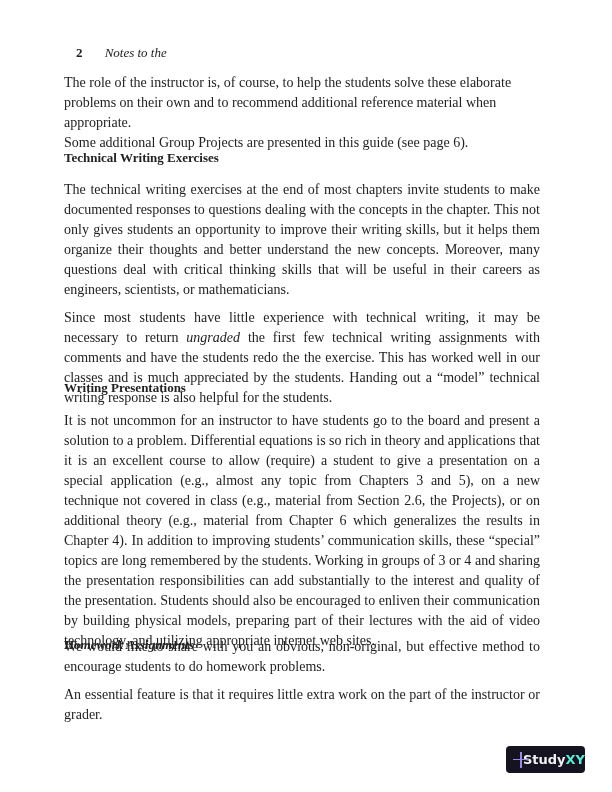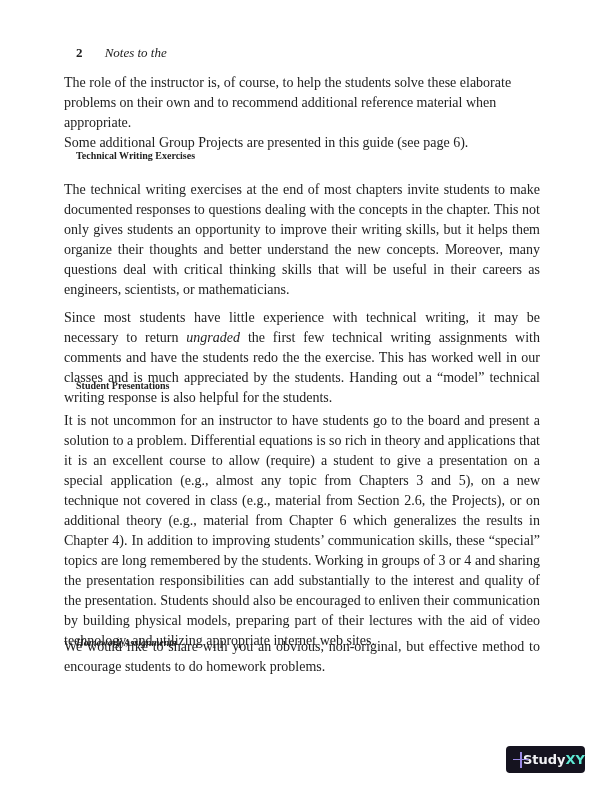--- a/index.html
+++ b/index.html
@@ -3,21 +3,21 @@
   <meta charset="utf-8">
   <style>
     html, body { margin: 0; padding: 0; background: #ffffff; }
     body { width: 612px; height: 792px; position: relative; overflow: hidden;
       font-family: "DejaVu Serif", "Liberation Serif", serif; color: #222; }
     .running-head { position: absolute; top: 45px; left: 76px; font-size: 13px; }
     .running-head .num { font-weight: bold; font-family: "Liberation Serif", serif; }
     .running-head .title { font-style: italic; margin-left: 18px; font-family: "Liberation Serif", serif; }
     p { margin: 0; font-family: "Liberation Serif", serif; font-size: 14px; line-height: 20px; text-align: justify; }
     .para { position: absolute; left: 64px; width: 476px; }
-    h2 { position: absolute; left: 76px; margin: 0; font-family: "Liberation Serif", serif; font-weight: bold; font-size: 10px; }
+    h2 { position: absolute; left: 64px; margin: 0; font-family: "Liberation Serif", serif; font-weight: bold; font-size: 13px; }
     .badge { position: absolute; left: 506px; top: 746px; width: 79px; height: 27px; background: #15131f; border-radius: 4px;
       display: flex; align-items: center; font-family: "DejaVu Sans", sans-serif; font-weight: bold; font-size: 13px; color: #f2f2f5; }
     .badge .plus { width: 20px; height: 20px; position: relative; margin-left: 5px; margin-right: 4px; }
     .badge .plus::before { content: ""; position: absolute; left: 9px; top: 2px; width: 1.6px; height: 16px; background: #9b8ae6; }
     .badge .plus::after { content: ""; position: absolute; left: 2px; top: 9px; width: 16px; height: 1.6px; background: #9b8ae6; }
     .badge .xy { color: #5eead4; }
   </style>
 </head>
 <body>
 
@@ -30,27 +30,28 @@
   <p style="text-align:left;">The role of the instructor is, of course, to help the students solve these elaborate problems on their own and to recommend additional reference material when appropriate.</p>
   <p style="text-align:left;">Some additional Group Projects are presented in this guide (see page 6).</p>
 </div>
 
 <h2 style="top:150px;">Technical Writing Exercises</h2>
 <div class="para" style="top:180px;">
   <p>The technical writing exercises at the end of most chapters invite students to make documented responses to questions dealing with the concepts in the chapter. This not only gives students an opportunity to improve their writing skills, but it helps them organize their thoughts and better understand the new concepts. Moreover, many questions deal with critical thinking skills that will be useful in their careers as engineers, scientists, or mathematicians.</p>
   <p style="margin-top:8px;"><span>Since most students have little experience with technical writing, it may be necessary to return </span><em>ungraded</em> <span>the first few technical writing assignments with comments and have the students redo the the exercise. This has worked well in our classes and is much appreciated by the students. Handing out a “model” technical writing response is also helpful for the students.</span></p>
 </div>
 
-<h2 style="top:380px;">Student Presentations</h2>
+<h2 style="top:380px;">Writing Presentations</h2>
 <div class="para" style="top:411px;">
   <p>It is not uncommon for an instructor to have students go to the board and present a solution to a problem. Differential equations is so rich in theory and applications that it is an excellent course to allow (require) a student to give a presentation on a special application (e.g., almost any topic from Chapters 3 and 5), on a new technique not covered in class (e.g., material from Section 2.6, the Projects), or on additional theory (e.g., material from Chapter 6 which generalizes the results in Chapter 4). In addition to improving students’ communication skills, these “special” topics are long remembered by the students. Working in groups of 3 or 4 and sharing the presentation responsibilities can add substantially to the interest and quality of the presentation. Students should also be encouraged to enliven their communication by building physical models, preparing part of their lectures with the aid of video technology, and utilizing appropriate internet web sites.</p>
 </div>
 
 <h2 style="top:637px;font-style:italic;">Homework Assignments</h2>
 <div class="para" style="top:637px;">
   <p>We would like to share with you an obvious, non-original, but effective method to encourage students to do homework problems.</p>
+  <p style="margin-top:8px;">An essential feature is that it requires little extra work on the part of the instructor or grader.</p>
 </div>
 
 <div class="badge">
   <span class="plus"></span>
   <span>Study</span>
     <span class="xy">XY</span>
 </div>
 
 </body></html>

